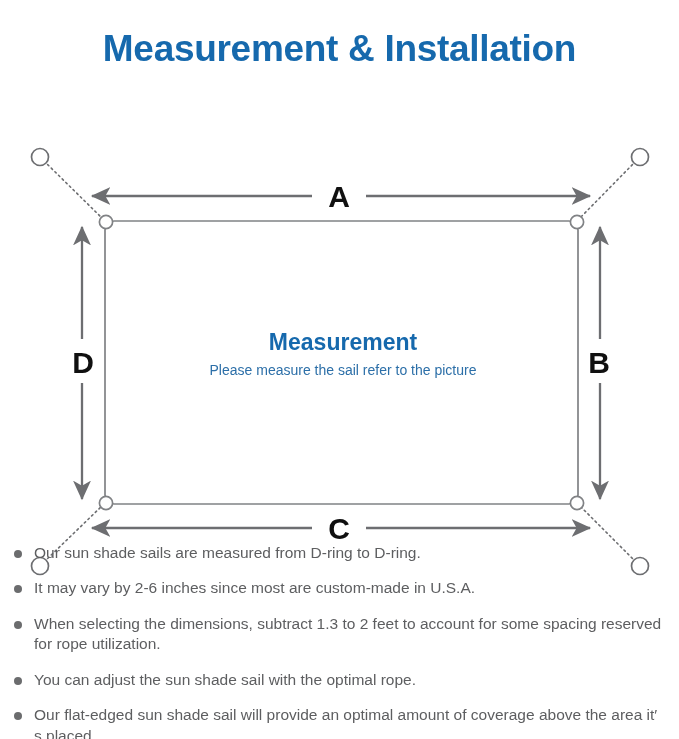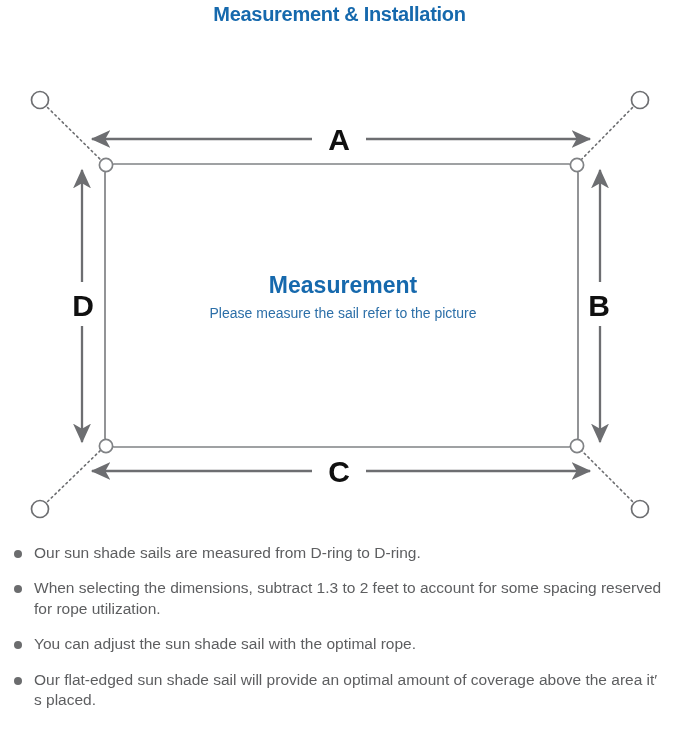--- a/index.html
+++ b/index.html
@@ -12,25 +12,25 @@
     height: 739px;
     font-family: "Liberation Sans", sans-serif;
     color: #58595b;
     overflow: hidden;
     position: relative;
   }
   #page-title {
     text-align: center;
     color: #1669ad;
     font-weight: bold;
-    font-size: 20px;
+    font-size: 37px;
     letter-spacing: -0.3px;
     line-height: 1;
-    padding-top: 4px;
-    margin: 0;
+    padding-top: 16px;
+    margin: 14px;
     font-family: "Liberation Sans", sans-serif;
   }
   #diagram-wrap {
     width: 679px;
     height: 500px;
     position: relative;
   }
   #diagram-svg {
     display: block;
   }
@@ -142,20 +142,24 @@
   </svg>
 </div>
 
 <ul id="notes-list">
   <li class="note-item">
     <span class="note-bullet"></span>
     <span>Our sun shade sails are measured from D-ring to D-ring.</span>
   </li>
   <li class="note-item">
     <span class="note-bullet"></span>
+    <span>It may vary by 2-6 inches since most are custom-made in U.S.A.</span>
+  </li>
+  <li class="note-item">
+    <span class="note-bullet"></span>
     <span>When selecting the dimensions, subtract 1.3 to 2 feet to account for some spacing reserved for rope utilization.</span>
   </li>
   <li class="note-item">
     <span class="note-bullet"></span>
     <span>You can adjust the sun shade sail with the optimal rope.</span>
   </li>
   <li class="note-item">
     <span class="note-bullet"></span>
     <span>Our flat-edged sun shade sail will provide an optimal amount of coverage above the area it′ s placed.</span>
   </li>

